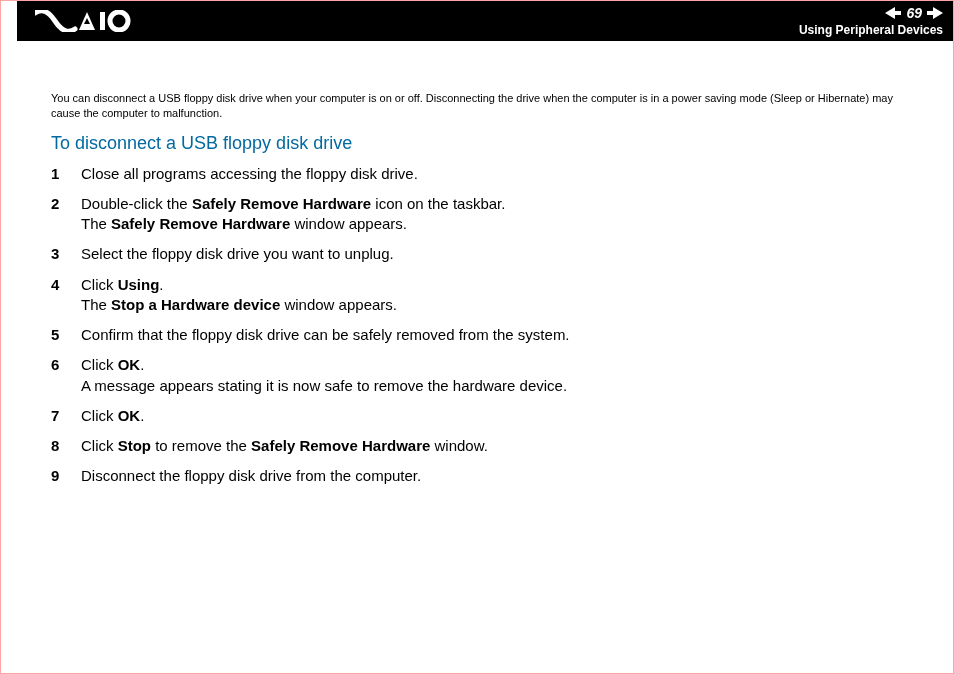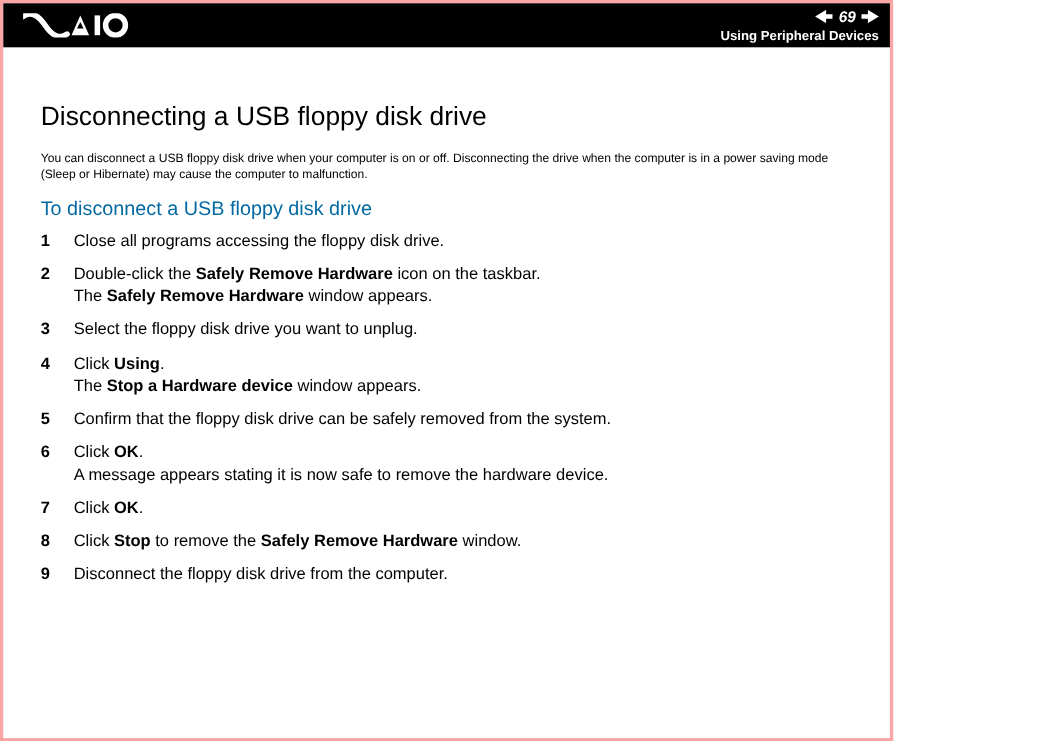--- a/index.html
+++ b/index.html
@@ -1,17 +1,17 @@
 <!DOCTYPE html>
 <html><head>
 <meta charset="utf-8">
 <style>
   * { box-sizing: border-box; margin: 0; padding: 0; }
   html, body { width: 954px; height: 674px; font-family: Arial, Helvetica, sans-serif; background: #fff; color: #000; }
-  .page { width: 812px; height: 674px; border: 3px solid #fca5a5; position: relative; }
+  .page { width: 954px; height: 674px; border: 1px solid #fca5a5; position: relative; padding-left: 16px; }
   .header {
     background: #000; color: #fff; height: 40px; width: 100%;
     display: flex; align-items: center; justify-content: space-between;
     padding: 0 10px 0 18px;
   }
   .logo { display: flex; align-items: center; gap: 4px; }
   .header-right { text-align: right; font-size: 13px; line-height: 1.2; }
   .nav-row { display: flex; align-items: center; justify-content: flex-end; gap: 2px; margin-bottom: 1px; }
   .nav-arrow { display: inline-flex; align-items: center; }
   .page-num { font-weight: bold; font-style: italic; font-size: 14px; padding: 0 3px; }
@@ -58,21 +58,20 @@
           <svg width="16" height="12" viewBox="0 0 16 12">
               <polygon points="16,6 6,0 6,4 0,4 0,8 6,8 6,12" fill="#fff"></polygon>
             </svg>
         </span>
       </div>
       <div class="section-name">Using Peripheral Devices</div>
     </div>
   </div>
 
   <div class="content">
-    <h1>Disconnecting a USB floppy disk drive</h1>
     <p class="body">You can disconnect a USB floppy disk drive when your computer is on or off. Disconnecting the drive when the computer is in a power saving mode (Sleep or Hibernate) may cause the computer to malfunction.</p>
     <h2 class="sub">To disconnect a USB floppy disk drive</h2>
     <ol class="steps" id="steps">
         <li>
           <span class="num">1</span>
           <span class="txt"><span>Close all programs accessing the floppy disk drive.</span></span>
         </li>
         <li>
           <span class="num">2</span>
           <span class="txt"><span>Double-click the </span><span class="b">Safely Remove Hardware</span><span> icon on the taskbar.</span><br><span>The </span><span class="b">Safely Remove Hardware</span><span> window appears.</span></span>

